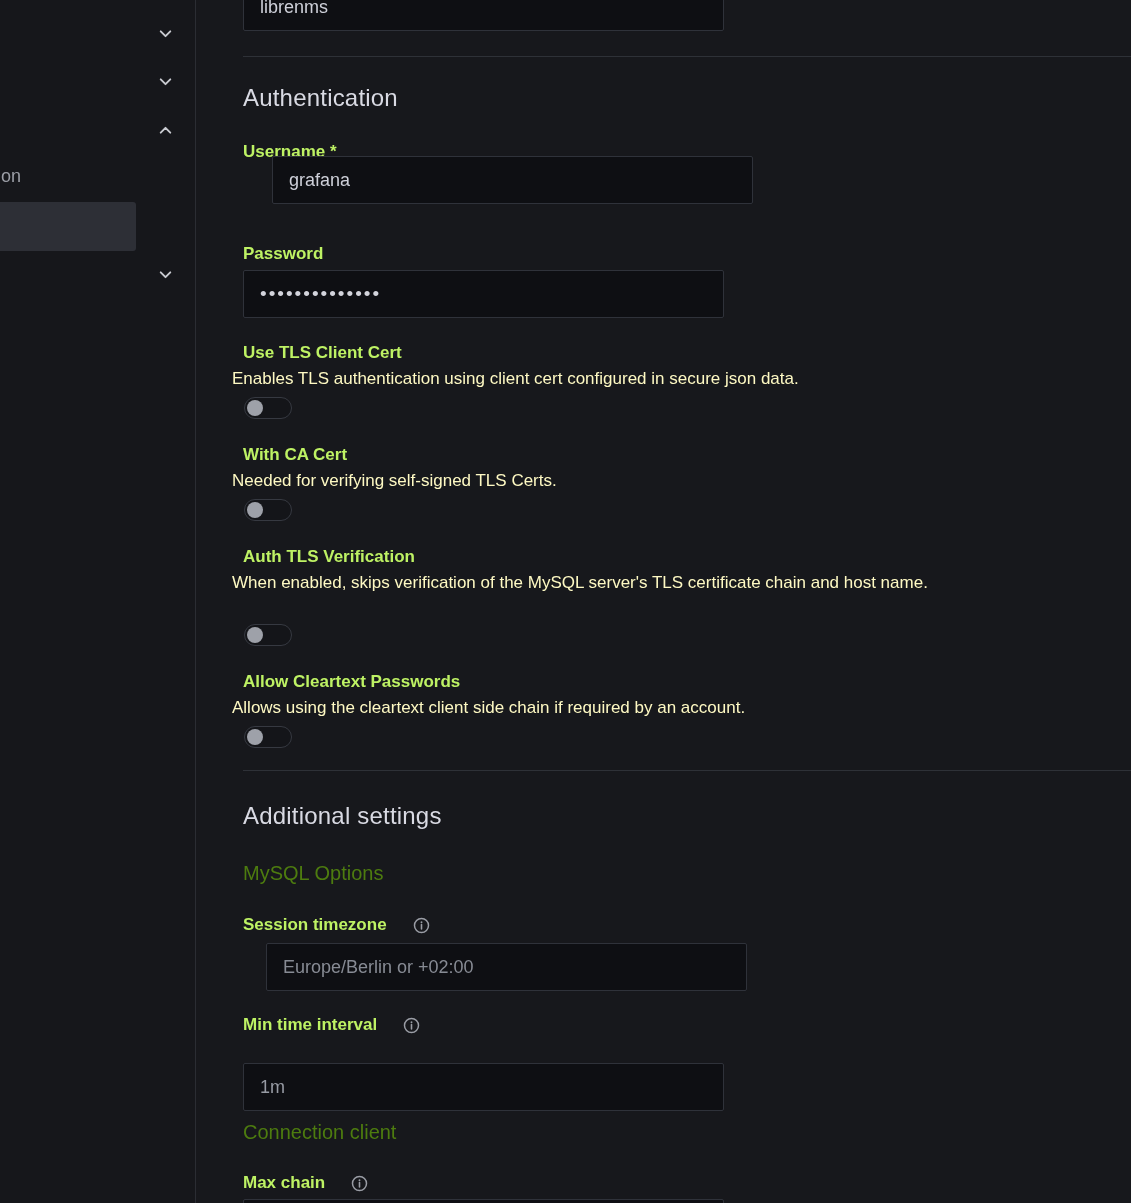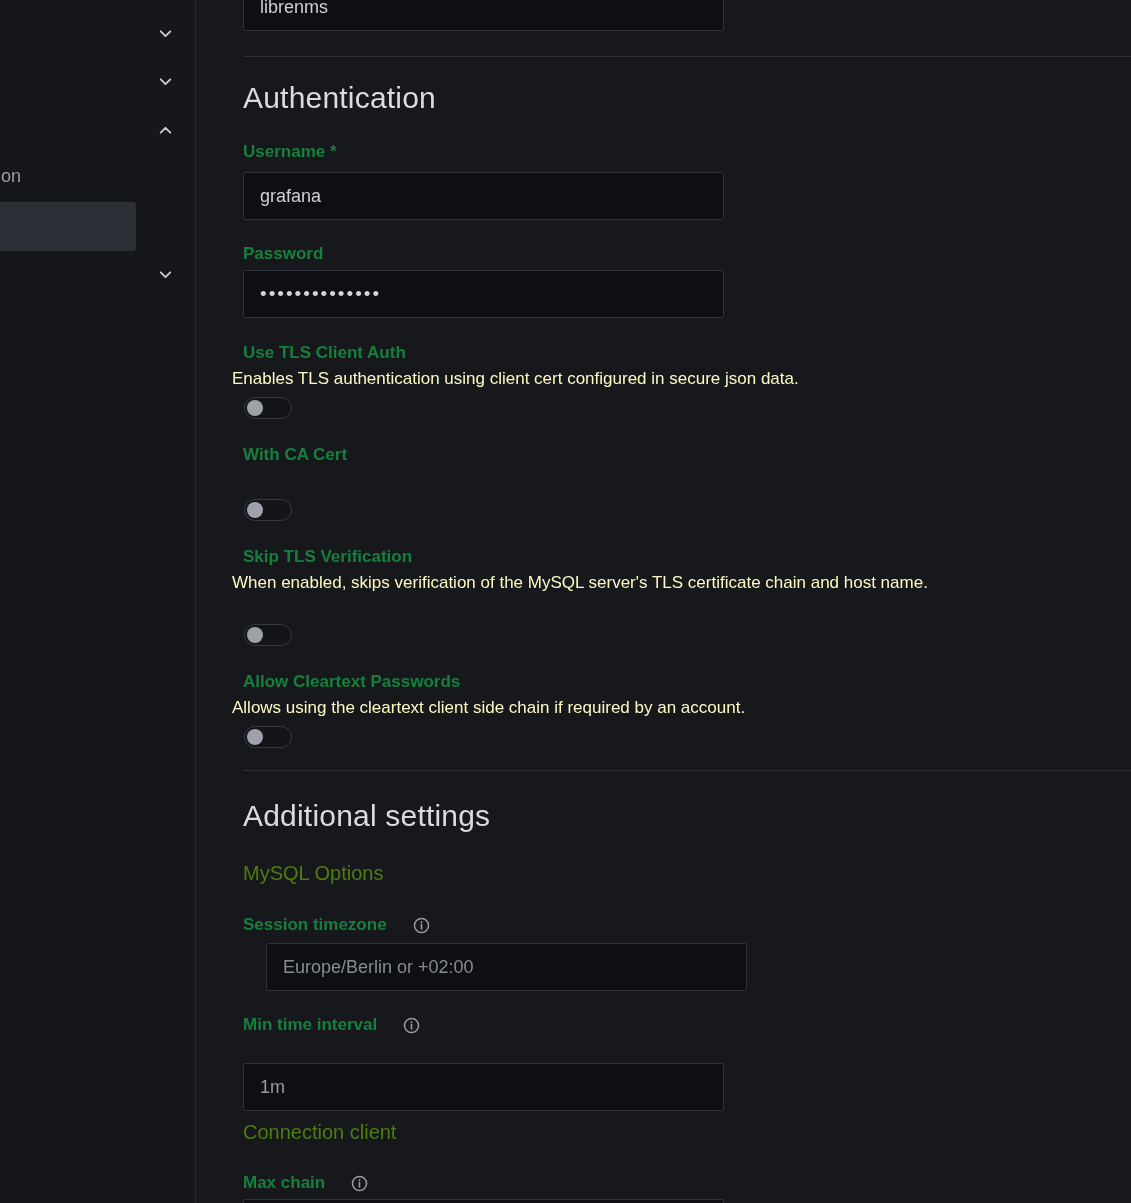--- a/index.html
+++ b/index.html
@@ -32,31 +32,31 @@
     position:absolute; left:-14px; top:202px; width:150px; height:49px;
     background:#2d2f36; border-radius:3px; cursor:pointer;
   }
 
   
   .main { position:absolute; left:196px; top:0; width:935px; height:100%; }
   .hr { position:absolute; left:47px; right:0; height:1px; background:#2e3137; }
 
   .h3 {
     position:absolute; left:47px;
-    font-size:30px; line-height:34px; font-weight:400; color:#d9dae3;
+    font-size:24px; line-height:34px; font-weight:400; color:#d9dae3;
     letter-spacing:0.2px; white-space:nowrap;
   }
   .h5 {
     position:absolute; left:47px;
     font-size:20px; line-height:24px; font-weight:400; color:#4d7c0f;
     white-space:nowrap;
   }
   .lbl {
     position:absolute; left:47px;
-    font-size:17px; line-height:20px; font-weight:600; color:#15803d;
+    font-size:17px; line-height:20px; font-weight:600; color:#bef264;
     white-space:nowrap;
   }
   .desc {
     position:absolute; left:36px;
     font-size:17px; line-height:22px; font-weight:400; color:#fef9c3;
     max-width:712px;
   }
   .lblrow {
     position:absolute; left:47px;
     display:flex; align-items:center; gap:26px;
@@ -115,37 +115,38 @@
 
 <main class="main">
 
   <input class="gf-input" style="top: -17px;" type="text" value="librenms">
 
   <div class="hr" style="top:56px"></div>
 
   <h3 class="h3" style="top:81px">Authentication</h3>
 
   <div class="lbl" style="top:142px">Username *</div>
-  <input class="gf-input" style="top: 172px;" type="text" value="grafana">
+  <input class="gf-input" style="top: 156px; margin-left: 29px;" type="text" value="grafana">
 
   <div class="lbl" style="top:244px">Password</div>
   <input class="gf-input pw" style="top: 270px;" type="text" value="••••••••••••••">
 
-  <div class="lbl" style="top:343px">Use TLS Client Auth</div>
+  <div class="lbl" style="top:343px">Use TLS Client Cert</div>
   <div class="desc" style="top:368px">Enables TLS authentication using client cert configured in secure json data.</div>
   <div class="toggle" style="top:397px">
     <span class="knob"></span>
   </div>
 
   <div class="lbl" style="top:445px">With CA Cert</div>
+  <div class="desc" style="top:470px">Needed for verifying self-signed TLS Certs.</div>
   <div class="toggle" style="top:499px">
     <span class="knob"></span>
   </div>
 
-  <div class="lbl" style="top:547px">Skip TLS Verification</div>
+  <div class="lbl" style="top:547px">Auth TLS Verification</div>
   <div class="desc" style="top:572px">When enabled, skips verification of the MySQL server's TLS certificate chain and host name.</div>
   <div class="toggle" style="top:624px">
     <span class="knob"></span>
   </div>
 
   <div class="lbl" style="top:672px">Allow Cleartext Passwords</div>
   <div class="desc" style="top:697px">Allows using the cleartext client side chain if required by an account.</div>
   <div class="toggle" style="top:726px">
     <span class="knob"></span>
   </div>

